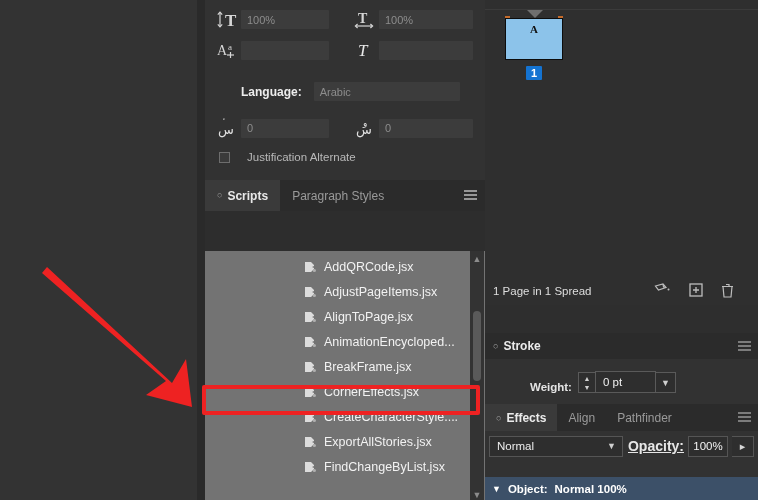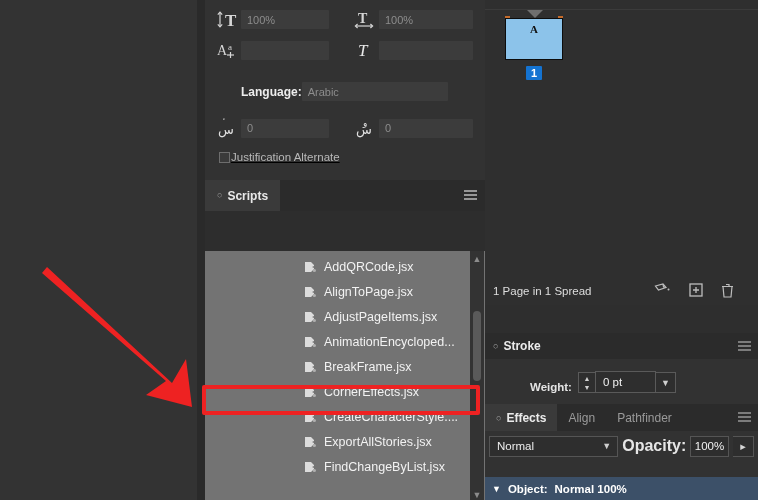--- a/index.html
+++ b/index.html
@@ -247,21 +247,21 @@
   .blend-row {
     height: 30px; display: flex; align-items: center; padding: 0 4px; gap: 4px;
   }
   .blend-sel {
     width: 134px; height: 21px; border: 1px solid #555;
     background: #2e2e2e; color: #ececec; font-size: 11.5px;
     display: flex; align-items: center; padding-left: 7px;
   }
   .blend-sel .cv { margin-left: auto; margin-right: 6px; font-size: 9px; color: #cfcfcf; }
   .op-label {
-    margin-left: auto; color: #e6e6e6; font-size: 16px; font-weight: bold;
+    margin-left: auto; color: #e6e6e6; font-size: 14px; font-weight: bold; text-decoration: underline;
   }
   .op-fld {
     width: 40px; height: 21px; border: 1px solid #555;
     background: #2e2e2e; color: #f2f2f2; font-size: 11.5px;
     display: flex; align-items: center; justify-content: center;
   }
   .op-arrow {
     width: 22px; height: 21px; border: 1px solid #555; border-left: none;
     background: #2e2e2e; color: #d6d6d6; font-size: 11px;
     display: flex; align-items: center; justify-content: center;
@@ -340,21 +340,21 @@
       <span class="ico" style="width:26px;">
         <svg width="24" height="20" viewBox="0 0 24 20">
           <text x="4" y="16" font-family="Liberation Serif, serif" font-size="17" font-style="italic" fill="#e8e8e8">T</text>
         </svg>
       </span>
       <span class="fld" style="width:94px;"></span>
     </div>
 
     <div class="row" style="left:36px; top:82px;">
       <span class="lang-label">Language:</span>
-      <span class="fld" style="width:146px; margin-left:0;">Arabic</span>
+      <span class="fld" style="width:146px; margin-left:12px;">Arabic</span>
     </div>
 
     <div class="row" style="left:10px; top:118px;">
       <span class="ico" style="width:26px;">
         <svg width="24" height="20" viewBox="0 0 24 20">
           <text x="2" y="16" font-family="DejaVu Sans, sans-serif" font-size="13" fill="#e0e0e0">س</text>
           <text x="6" y="7" font-family="DejaVu Sans, sans-serif" font-size="8" fill="#e0e0e0">ٔ</text>
         </svg>
       </span>
       <span class="fld" style="width:88px;">0</span>
@@ -363,31 +363,34 @@
     <div class="row" style="left:148px; top:118px;">
       <span class="ico" style="width:26px;">
         <svg width="24" height="20" viewBox="0 0 24 20">
           <text x="2" y="16" font-family="DejaVu Sans, sans-serif" font-size="13" fill="#e0e0e0">س</text>
           <text x="9" y="8" font-family="DejaVu Sans, sans-serif" font-size="9" fill="#e0e0e0">و</text>
         </svg>
       </span>
       <span class="fld" style="width:94px;">0</span>
     </div>
 
-    <div class="row" style="left:14px; top:151px; gap:1px;text-decoration:underline;">
+    <div class="row" style="left:14px; top:151px; gap:17px;">
       <span class="chk"></span>
       <span class="chk-label">Justification Alternate</span>
     </div>
   </div>
 
   <div class="tabbar">
     <div class="tab active">
       <span class="dot">○</span>
       <span>Scripts</span>
     </div>
+    <div class="tab">
+      <span>Paragraph Styles</span>
+    </div>
     <div class="tab-menu"></div>
   </div>
 
   <div class="scripts-wrap">
     <div class="scripts-list">
 
       <div class="srow">
         <span class="sicon">
           <svg width="14" height="14" viewBox="0 0 14 14">
             <path d="M2 2h6l3 3v1l-2 1 2 1v1l-3 3H2z" fill="#dcdcdc"></path>
@@ -397,31 +400,31 @@
         <span>AddQRCode.jsx</span>
       </div>
 
       <div class="srow">
         <span class="sicon">
           <svg width="14" height="14" viewBox="0 0 14 14">
             <path d="M2 2h6l3 3v1l-2 1 2 1v1l-3 3H2z" fill="#dcdcdc"></path>
             <circle cx="11.4" cy="10.5" r="1.6" fill="#b0b0b0"></circle>
           </svg>
         </span>
+        <span>AdjustPageItems.jsx</span>
+      </div>
+
+      <div class="srow">
+        <span class="sicon">
+          <svg width="14" height="14" viewBox="0 0 14 14">
+            <path d="M2 2h6l3 3v1l-2 1 2 1v1l-3 3H2z" fill="#dcdcdc"></path>
+            <circle cx="11.4" cy="10.5" r="1.6" fill="#b0b0b0"></circle>
+          </svg>
+        </span>
         <span>AlignToPage.jsx</span>
-      </div>
-
-      <div class="srow">
-        <span class="sicon">
-          <svg width="14" height="14" viewBox="0 0 14 14">
-            <path d="M2 2h6l3 3v1l-2 1 2 1v1l-3 3H2z" fill="#dcdcdc"></path>
-            <circle cx="11.4" cy="10.5" r="1.6" fill="#b0b0b0"></circle>
-          </svg>
-        </span>
-        <span>AdjustPageItems.jsx</span>
       </div>
 
       <div class="srow">
         <span class="sicon">
           <svg width="14" height="14" viewBox="0 0 14 14">
             <path d="M2 2h6l3 3v1l-2 1 2 1v1l-3 3H2z" fill="#dcdcdc"></path>
             <circle cx="11.4" cy="10.5" r="1.6" fill="#b0b0b0"></circle>
           </svg>
         </span>
         <span>AnimationEncycloped...</span>

